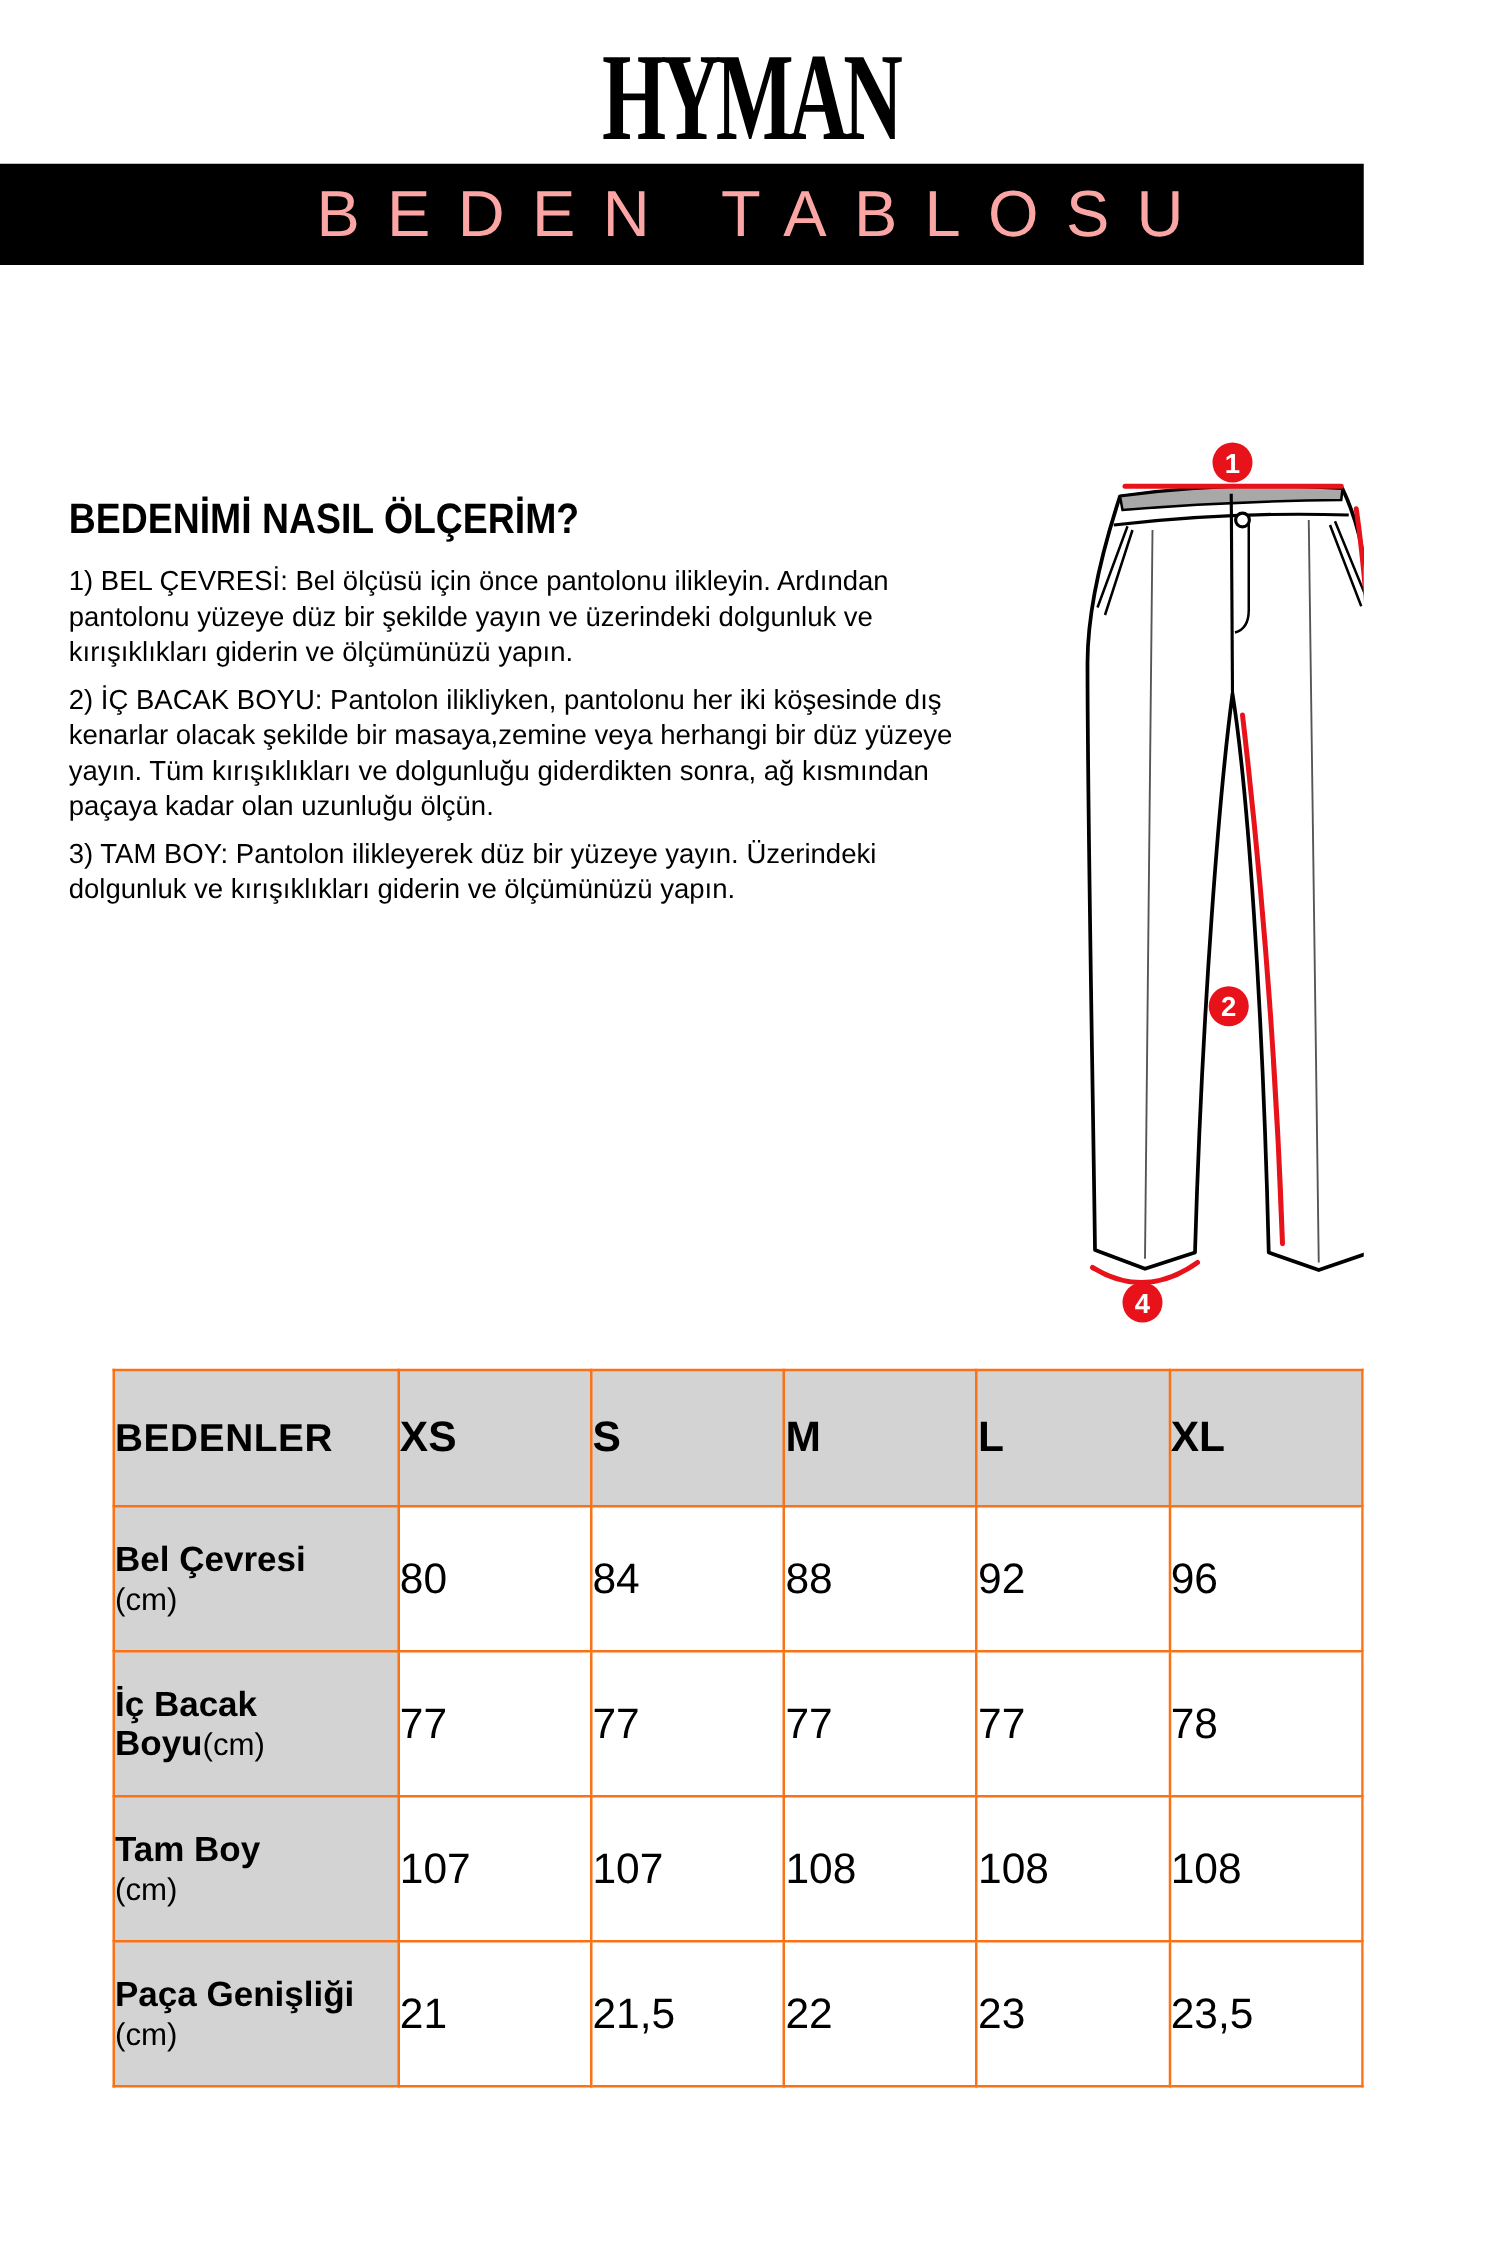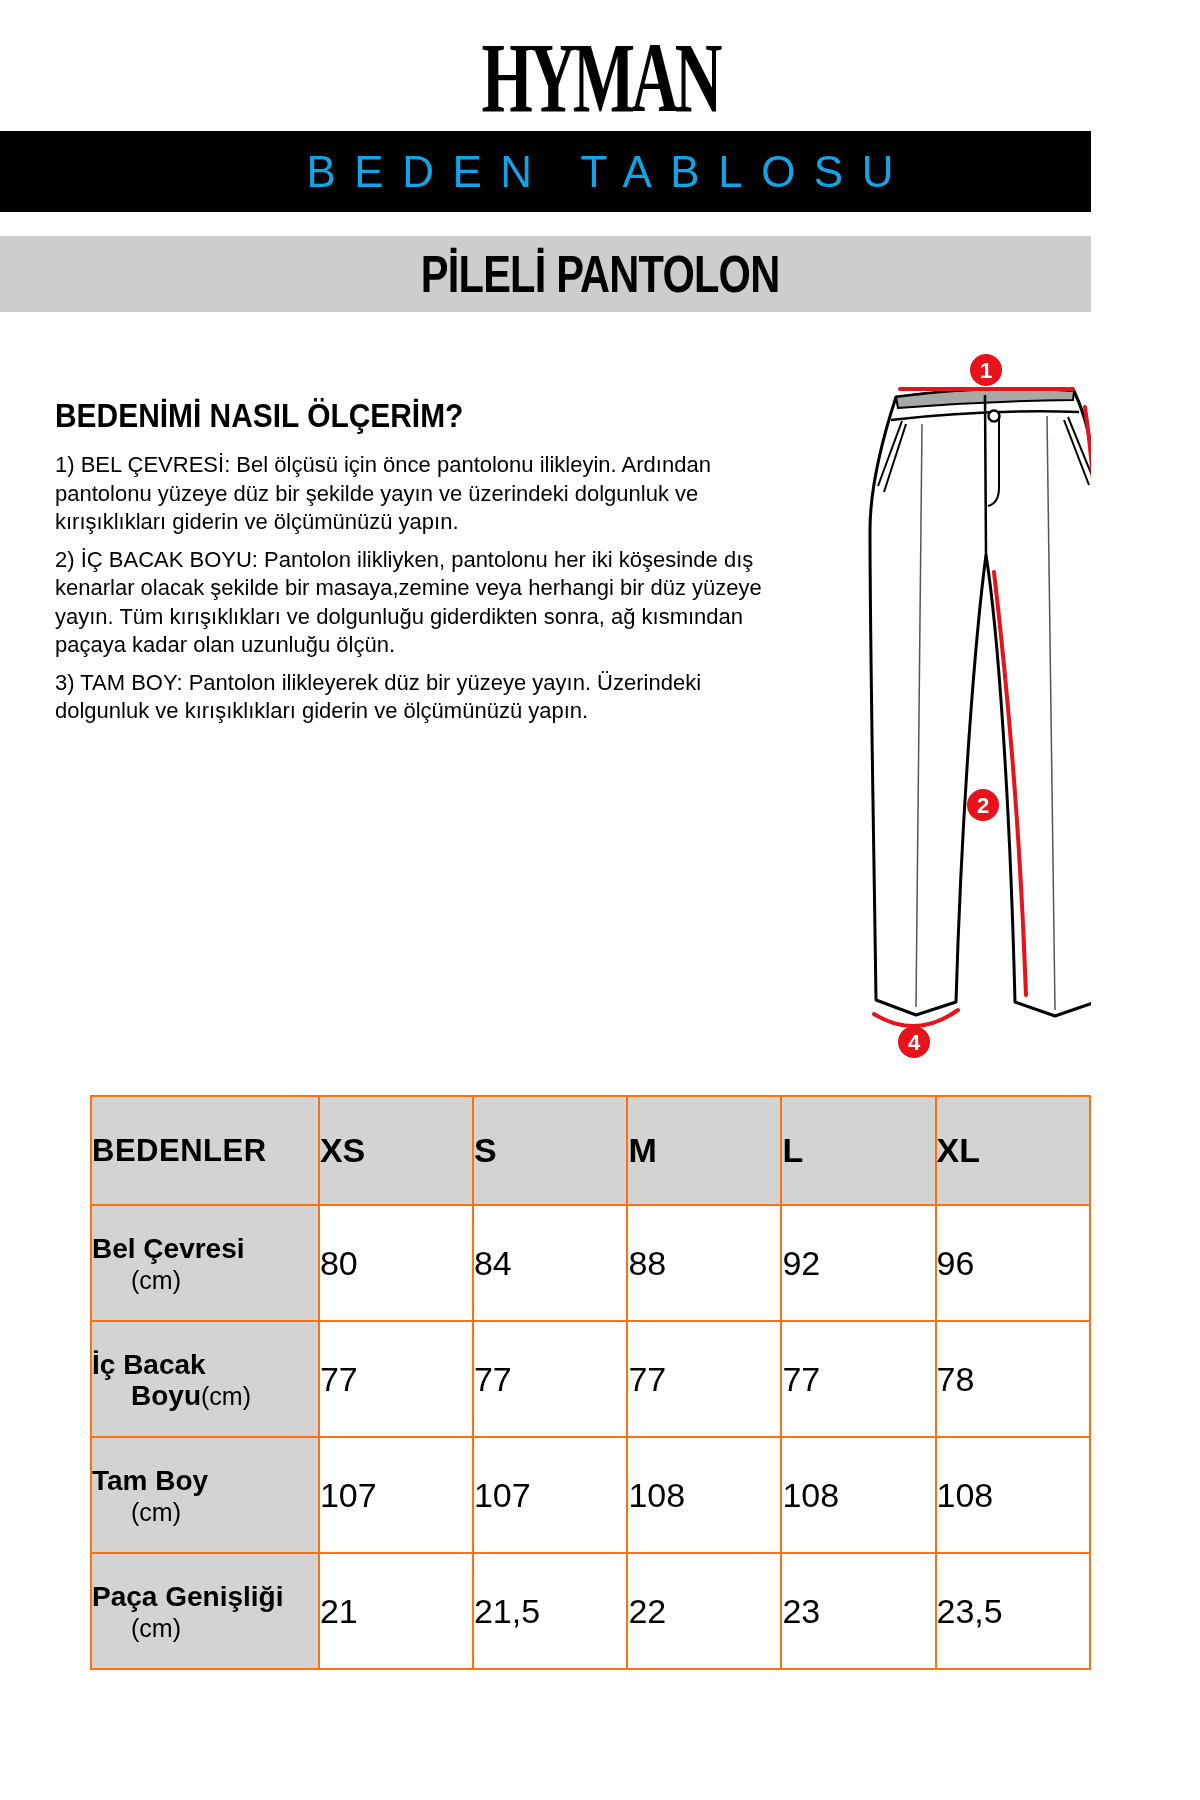--- a/index.html
+++ b/index.html
@@ -7,21 +7,21 @@
         font-family:"Liberation Sans",sans-serif;color:#000;}
 
   
   .logo{position:absolute;top:28px;left:0;width:1200px;text-align:center;
         font-family:"Liberation Serif",serif;font-weight:bold;font-size:100px;line-height:100px;
         letter-spacing:-6px;transform:scaleX(.66);transform-origin:center;}
 
   
   .title-bar{position:absolute;top:131px;left:0;width:1200px;height:81px;background:#000;
              display:flex;align-items:center;justify-content:center;}
-  .title-bar span{color:#0ea5e9;font-size:44px;letter-spacing:.42em;margin-right:-.42em;font-weight:400;}
+  .title-bar span{color:#fca5a5;font-size:52px;letter-spacing:.42em;margin-right:-.42em;font-weight:400;}
 
   
   .subtitle-bar{position:absolute;top:236px;left:0;width:1200px;height:76px;background:#cdcdcd;
                 display:flex;align-items:center;justify-content:center;}
   .subtitle-bar span{font-size:52px;font-weight:bold;letter-spacing:-1px;
                      transform:scaleX(.8);transform-origin:center;white-space:nowrap;}
 
   
   .howto{position:absolute;left:55px;top:396px;width:712px;}
   .howto h2{font-size:34px;font-weight:bold;margin:0 0 16px 0;white-space:nowrap;
@@ -40,36 +40,33 @@
   table.sizes col.cn{width:158px;}
   tr.hdr{height:109px;}
   tr.data{height:116px;}
   tr.hdr td{background:#d3d3d3;}
   td.rowlabel{background:#d3d3d3;}
   .hdr-first{font-size:31px;font-weight:bold;letter-spacing:.5px;}
   .size-h{font-size:34px;font-weight:bold;}
   .val{font-size:34px;font-weight:normal;}
   .rl1{font-size:28px;font-weight:bold;line-height:33px;}
   .rl2{font-size:25px;font-weight:normal;line-height:30px;}
-  .rl2 b{font-size:28px;margin-left:39px;}
+  .rl2 b{font-size:28px;}
 </style>
 </head>
 <body>
 
 <div id="root">
 
   <div class="logo">HYMAN</div>
 
   <div class="title-bar">
     <span>BEDEN TABLOSU</span>
   </div>
 
-  <div class="subtitle-bar">
-    <span>PİLELİ PANTOLON</span>
-  </div>
 
   <div class="howto">
     <h2>BEDENİMİ NASIL ÖLÇERİM?</h2>
     <p><b>1) BEL ÇEVRESİ:</b><span> Bel ölçüsü için önce pantolonu ilikleyin. Ardından pantolonu yüzeye düz bir şekilde yayın ve üzerindeki dolgunluk ve kırışıklıkları giderin ve ölçümünüzü yapın.</span></p>
     <p><b>2) İÇ BACAK BOYU:</b><span> Pantolon ilikliyken, pantolonu her iki köşesinde dış kenarlar olacak şekilde bir masaya,zemine veya herhangi bir düz yüzeye yayın. Tüm kırışıklıkları ve dolgunluğu giderdikten sonra, ağ kısmından paçaya kadar olan uzunluğu ölçün.</span></p>
     <p><b>3) TAM BOY:</b><span> Pantolon ilikleyerek düz bir yüzeye yayın. Üzerindeki dolgunluk ve kırışıklıkları giderin ve ölçümünüzü yapın.</span></p>
   </div>
 
   <div class="diagram">
     <svg width="292" height="715" viewBox="0 0 292 715" xmlns="http://www.w3.org/2000/svg">

